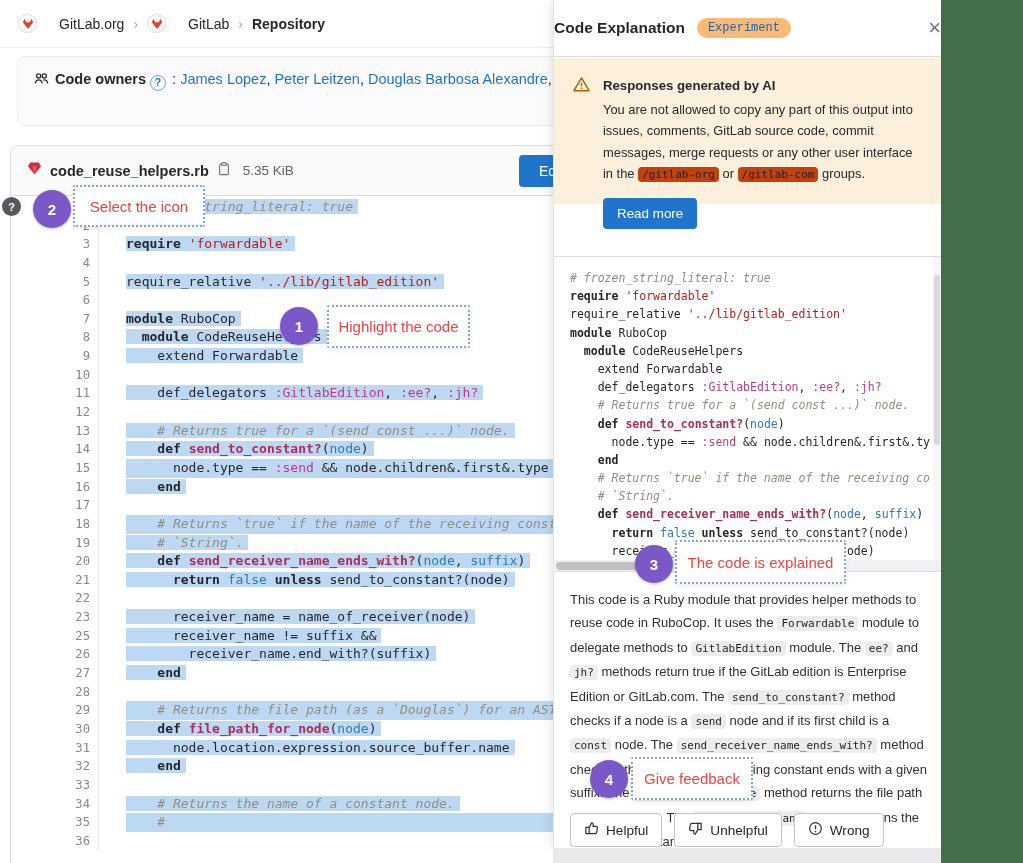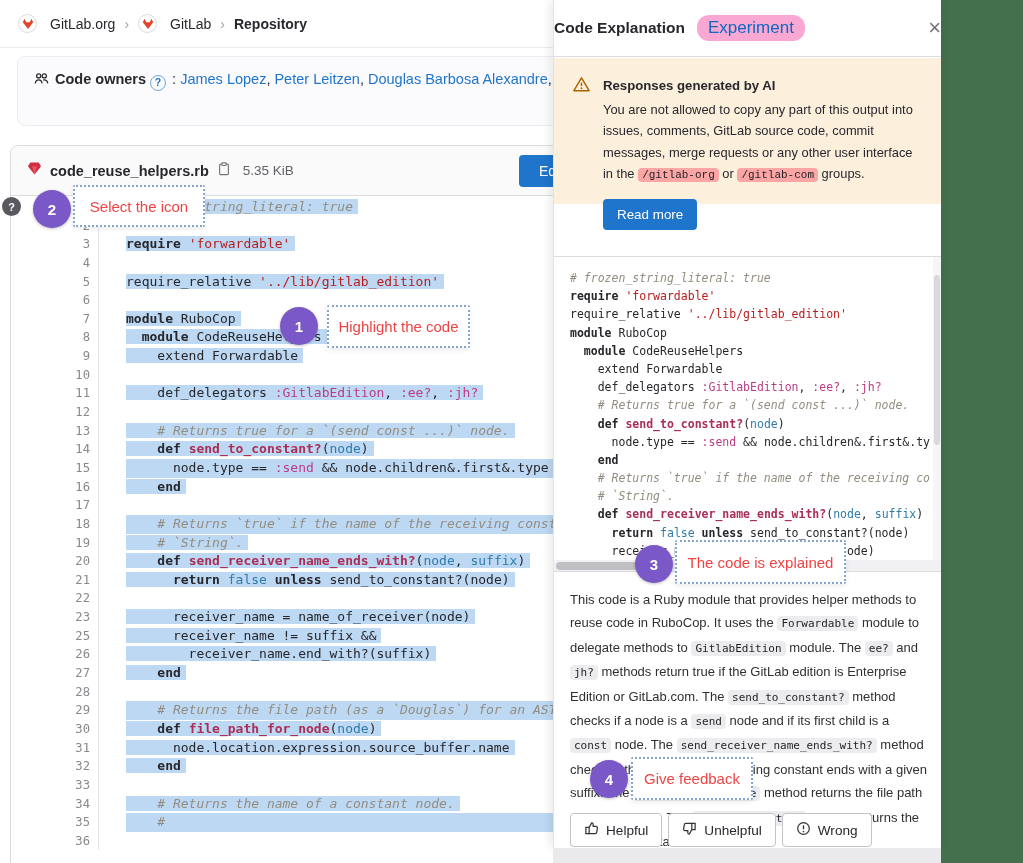--- a/index.html
+++ b/index.html
@@ -4,21 +4,21 @@
 <style>
   * { margin:0; padding:0; box-sizing:border-box; }
   body { font-family:"Liberation Sans", sans-serif; background:#44704e; }
   .screen { position:relative; width:1023px; height:863px; overflow:hidden; background:#44704e; }
   .app { position:absolute; left:0; top:0; width:941px; height:863px; background:#fff; }
 
   
   .topbar { position:absolute; left:0; top:0; width:941px; height:48px; background:#fff;
             border-bottom:1px solid #ececef; display:flex; align-items:center; padding-left:18px;
             font-size:14px; color:#28272d; z-index:2; }
-  .crumb { display:flex; align-items:center; gap:13px; }
+  .crumb { display:flex; align-items:center; gap:22px; }
   .crumb a { color:#28272d; text-decoration:none; }
   .crumb .avatar { width:19px; height:19px; border-radius:50%; border:1px solid #dbdbdb; background:#fff;
                    display:flex; align-items:center; justify-content:center; }
   .crumb-sep { color:#a4a3a8; margin:0 9px; font-size:14px; }
   .crumb.current a { font-weight:700; }
 
   
   .owners-card { position:absolute; left:17px; top:56px; width:908px; height:70px; background:#fbfafd;
                  border:1px solid #ececef; border-radius:8px; padding:10px 16px; font-size:14.5px;
                  color:#28272d; line-height:25px; z-index:1; }
@@ -61,22 +61,22 @@
   .gutter-badge { position:absolute; left:2px; top:197px; width:19px; height:19px; border-radius:50%;
                   background:#58585e; color:#fff; font-size:11px; font-weight:700; display:flex;
                   align-items:center; justify-content:center; z-index:31; }
 
   
   .panel { position:absolute; left:553px; top:0; width:388px; height:848px; background:#fff; z-index:10;
            border-left:1px solid #e3e3e6; box-shadow:-2px 0 10px rgba(0,0,0,.10); }
   .panel-under { position:absolute; left:553px; top:848px; width:388px; height:15px; background:#eaeaec; z-index:10; }
   .panel-head { height:57px; border-bottom:1px solid #dcdcde; display:flex; align-items:center; padding:0 0; }
   .panel-title { font-size:15.5px; font-weight:700; color:#28272d; }
-  .badge-pill { margin-left:12px; background:#f9a8d4; color:#1068bf; font-size:17px; padding:3px 11px;
-                border-radius:12px; }
+  .badge-pill { margin-left:12px; background:#fdba74; color:#1068bf; font-size:12px; padding:3px 11px;
+                border-radius:12px;font-family:Liberation Mono, monospace; }
   .close-btn { margin-left:auto; background:none; border:none; font-size:22px; color:#737278; line-height:1;
                font-family:inherit; }
 
   .ai-warning { position:absolute; left:0; top:58px; width:100%; height:146px; background:#fcf0dc;
                 padding:17px 16px 0 18px; display:flex; gap:12px;justify-content:center; }
   .warn-body { font-size:12.9px; color:#28272d; line-height:21.6px; width:330px; }
   .warn-title { font-weight:700; font-size:13.2px; margin-bottom:2px; }
   .readmore-btn { margin-top:12px; background:#1f75cb; color:#fff; border:none; border-radius:4px;
                   padding:8px 14px; font-size:13.4px; font-family:inherit; }
 
@@ -86,23 +86,23 @@
   .srow { height:18.2px; line-height:18.2px; white-space:pre; overflow:hidden; }
   .hsb-track { position:absolute; left:0; bottom:0; width:100%; height:11px; background:#f1f1f3; }
   .hsb-thumb { position:absolute; left:2px; bottom:1px; width:88px; height:8px; background:#bfbfc4; border-radius:4px; }
   .vsb-track { position:absolute; right:0; top:0; width:8px; height:100%; background:#f6f6f7; }
   .vsb-thumb { position:absolute; right:1px; top:18px; width:6px; height:170px; background:#d9d9dd; border-radius:3px; }
 
   .explain { position:absolute; left:16px; top:588px; width:362px; font-size:13px; line-height:23.4px;
              color:#303030; }
   .chip { font-family:"DejaVu Sans Mono", monospace; font-size:11px; background:#ececef; border-radius:4px;
           padding:1px 4px; color:#1f1e24; }
-  .ai-warning .chip { background:#fca5a5;font-family:Liberation Mono, monospace; }
-
-  .feedback { position:absolute; left:16px; top:813px; display:flex; gap:6px; }
+  .ai-warning .chip { background:#c2410c; }
+
+  .feedback { position:absolute; left:16px; top:813px; display:flex; gap:12px; }
   .fb-btn { display:inline-flex; align-items:center; gap:7px; background:#fff; border:1px solid #c3c3c8;
             border-radius:4px; padding:0 13px; height:34px; font-size:13.6px; color:#28272d; font-family:inherit; }
 
   
   .co-circle { position:absolute; width:38px; height:38px; border-radius:50%; background:#7b58c8; color:#fff;
                font-weight:700; font-size:15px; display:flex; align-items:center; justify-content:center;
                z-index:32; box-shadow:0 1px 3px rgba(0,0,0,.25); }
   .co-box { position:absolute; background:#fff; border:2px dotted #85a6cc; border-radius:2px; display:flex;
             align-items:center; justify-content:center; font-size:15px; color:#ef4444; z-index:31;
             box-shadow:0 2px 5px rgba(0,0,0,.08); }

